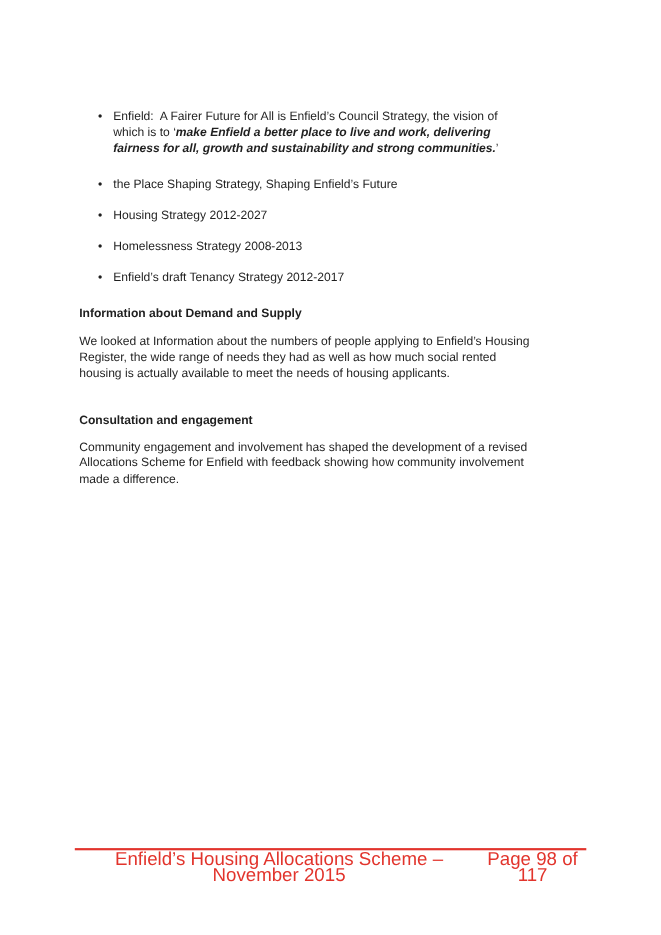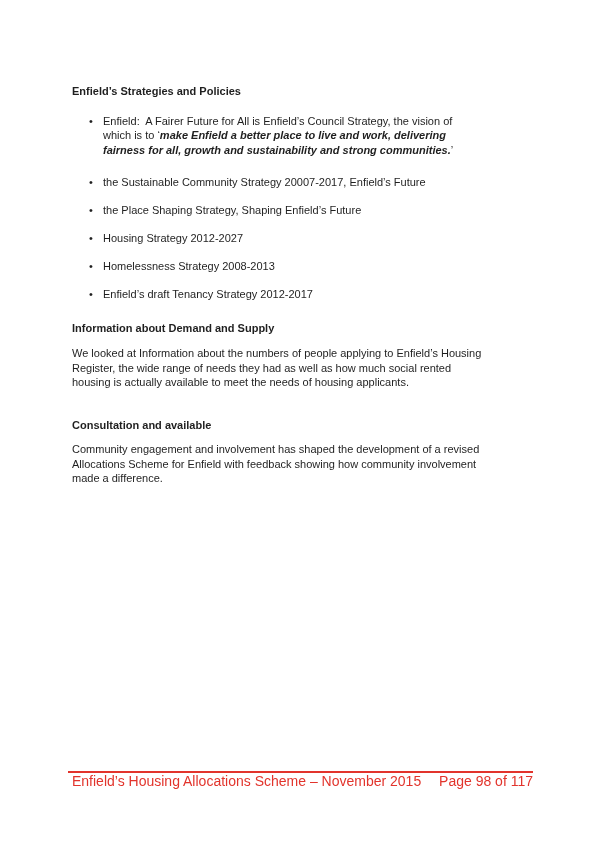--- a/index.html
+++ b/index.html
@@ -62,50 +62,48 @@
     border-top: 2px solid var(--accent, #e2342c);
     height: 0;
   }
   .footer-row {
     display: flex;
     justify-content: space-between;
     align-items: baseline;
     color: var(--accent, #e2342c);
     margin-top: 1px;
     padding-left: 4px;
-    font-size: 14px;
+    font-size: 17px;
     text-align: center;
   }
 </style>
 </head>
 <body>
 
 <div class="page">
   <div class="content">
 
-    <div class="h h-strategies">Enfield’s Strategies and Policies</div>
 
     <ul class="bullets">
       <li class="gap-after"><span>Enfield:  A Fairer Future for All is Enfield’s Council Strategy, the vision of
 which is to ‘</span><span class="bi">make Enfield a better place to live and work, delivering
 fairness for all, growth and sustainability and strong communities.</span><span>’</span></li>
-      <li>the Sustainable Community Strategy 20007-2017, Enfield’s Future</li>
       <li>the Place Shaping Strategy, Shaping Enfield’s Future</li>
       <li>Housing Strategy 2012-2027</li>
       <li>Homelessness Strategy 2008-2013</li>
       <li>Enfield’s draft Tenancy Strategy 2012-2017</li>
     </ul>
 
     <div class="h h-demand">Information about Demand and Supply</div>
 
     <p class="body-para">We looked at Information about the numbers of people applying to Enfield’s Housing
 Register, the wide range of needs they had as well as how much social rented
 housing is actually available to meet the needs of housing applicants.</p>
 
-    <div class="h h-consult">Consultation and available</div>
+    <div class="h h-consult">Consultation and engagement</div>
 
     <p class="body-para consult">Community engagement and involvement has shaped the development of a revised
 Allocations Scheme for Enfield with feedback showing how community involvement
 made a difference.</p>
 
   </div>
 
   <div class="footer">
     <div class="footer-rule"></div>
     <div class="footer-row">

